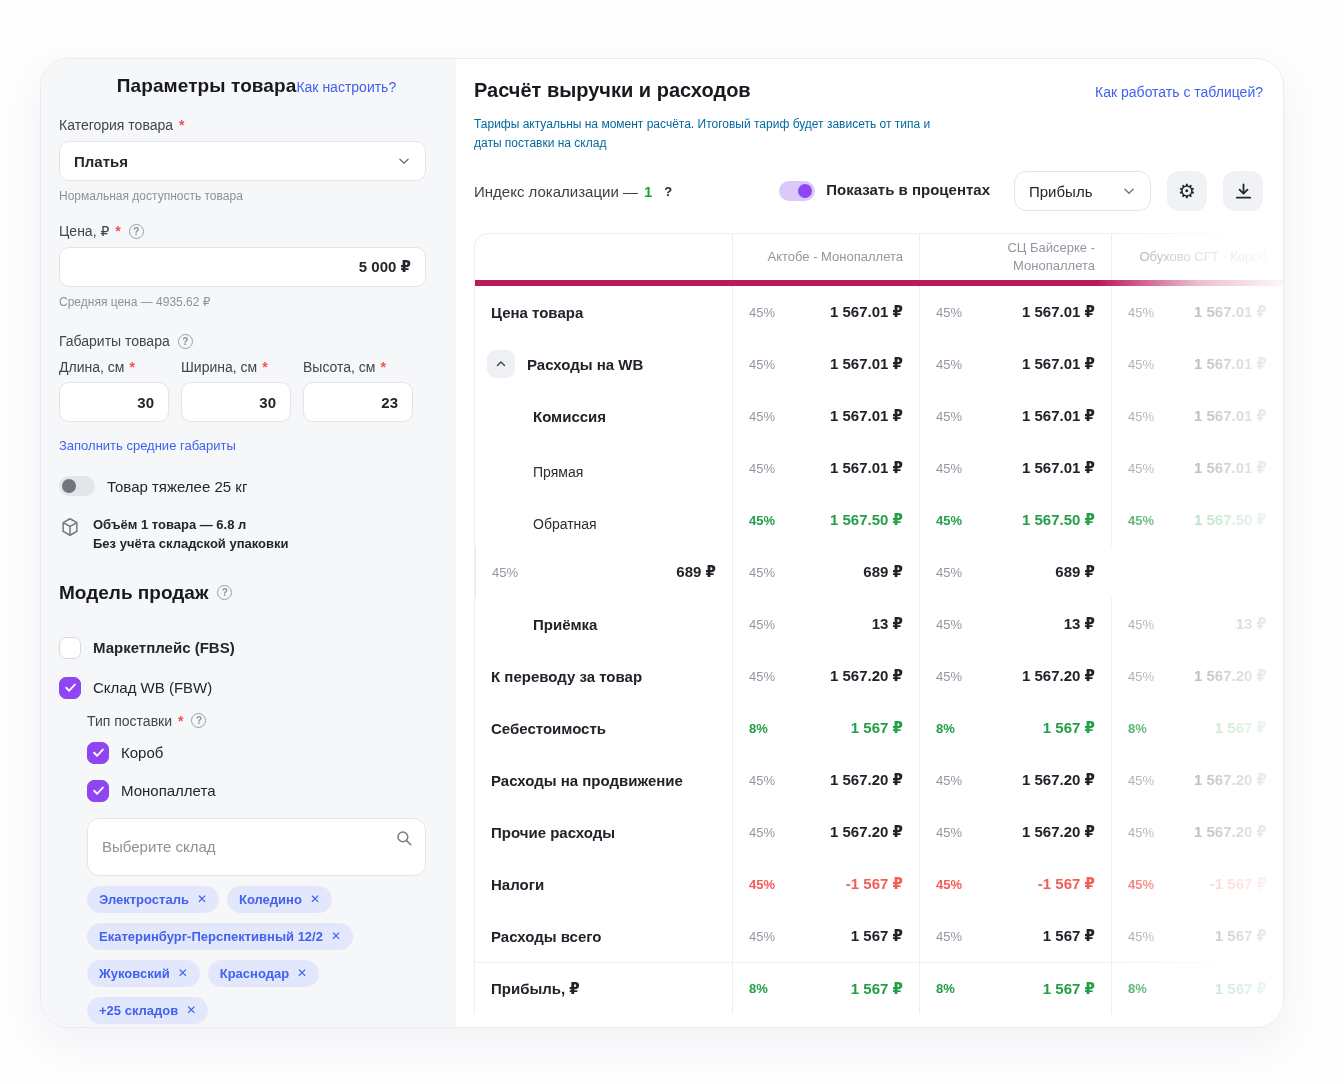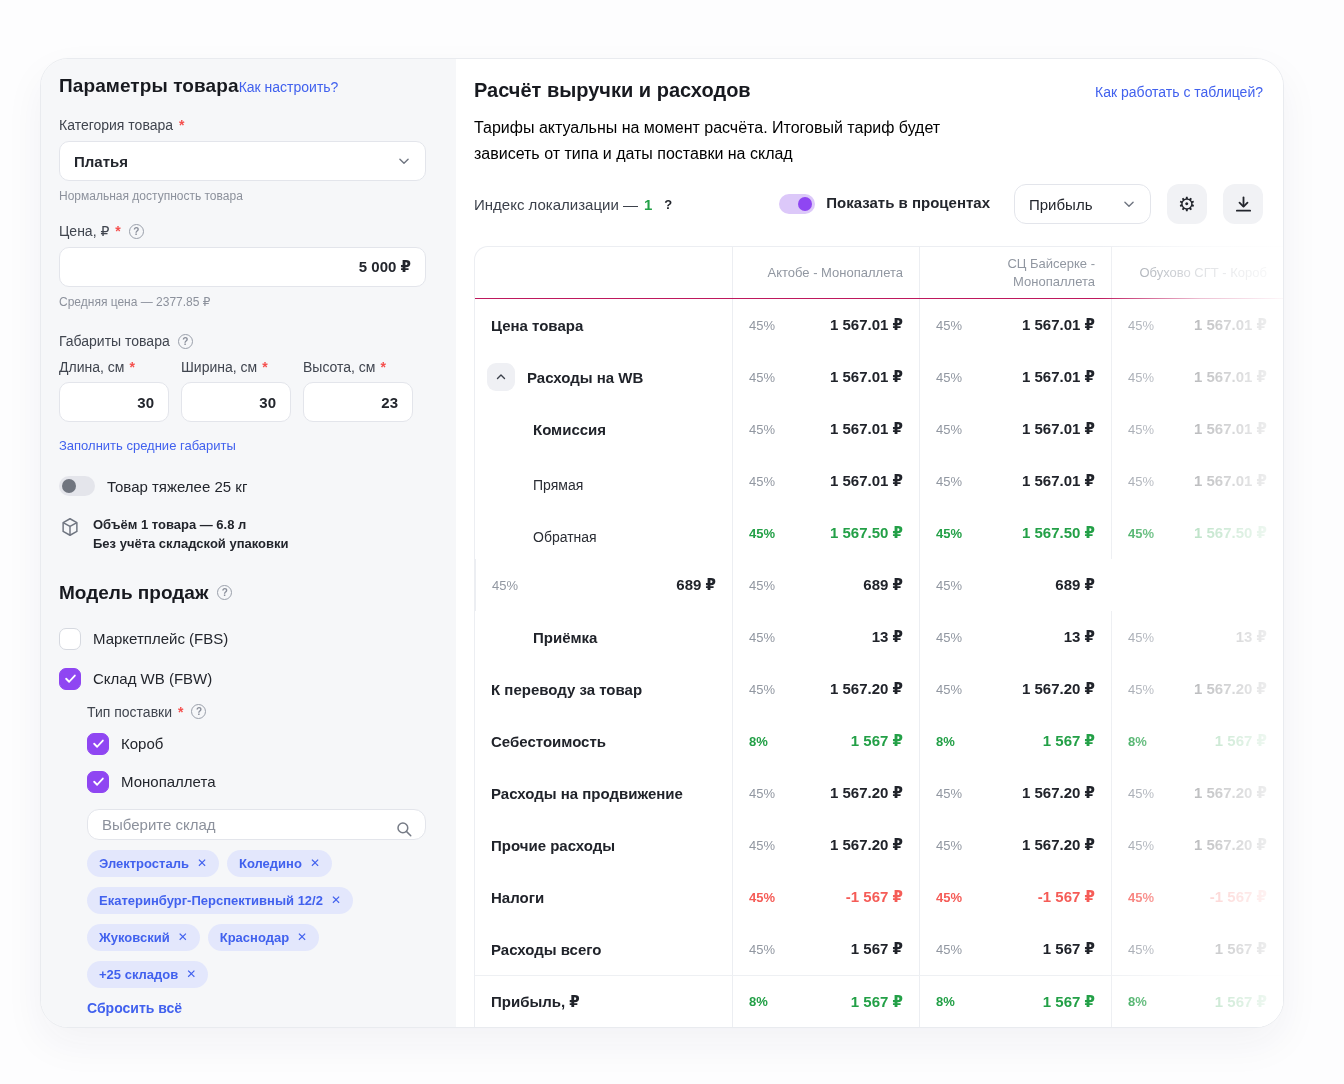--- a/index.html
+++ b/index.html
@@ -12,21 +12,21 @@
     position:absolute; left:40px; top:58px; width:1244px; height:970px;
     background:#fff; border:1px solid #e9ebef; border-radius:28px;
     box-shadow:0 16px 40px rgba(40,45,70,.05);
     display:flex; overflow:hidden;
   }
   
   .sidebar {
     width:415px; flex:0 0 415px; background:#f6f7f9;
     padding:16px 30px 0 18px;
   }
-  .side-head { display:flex; align-items:baseline; justify-content:flex-start; }
+  .side-head { display:flex; align-items:baseline; justify-content:center;margin-left:28px; }
   .h-title { font-size:19px; font-weight:700; color:#17191f; letter-spacing:.1px; }
   .link { color:#4161ee; font-size:14px; cursor:pointer; text-decoration:none; }
   .link.sm { font-size:13px; }
   .field-label { font-size:14px; color:#40454f; margin-top:20px; display:flex; align-items:center; gap:6px; }
   .req { color:#f5504e; font-weight:700; }
   .qicon {
     width:15px; height:15px; border:1.4px solid #9aa0ab; border-radius:50%;
     display:inline-flex; align-items:center; justify-content:center;
     font-size:10px; color:#8a8f9b; font-weight:700; margin-left:2px;
   }
@@ -56,38 +56,38 @@
   .check-row { display:flex; align-items:center; gap:12px; margin-top:18px; cursor:pointer; }
   .checkbox {
     width:22px; height:22px; border-radius:7px; background:#fff;
     border:1.5px solid #d6d9e0; flex:0 0 22px; display:flex; align-items:center; justify-content:center;
   }
   .checkbox.checked { background:#8f46f2; border-color:#8f46f2; }
   .check-label { font-size:15px; color:#23262d; }
   .indent { margin-left:28px; }
   .search-wrap { position:relative; margin-left:28px; margin-top:16px; }
   .search-wrap input {
-    width:100%; height:31px; background:#fff; border:1px solid #e3e5eb; border-radius:12px;
+    width:100%; height:58px; background:#fff; border:1px solid #e3e5eb; border-radius:12px;
     font-size:15px; color:#23262d; padding:0 40px 0 14px; outline:none; font-family:inherit; font-weight:400;
   }
   .search-wrap input::placeholder { color:#8c919c; }
   .search-ic { position:absolute; right:13px; top:11px; }
   .chips { margin-left:28px; margin-top:10px; display:flex; flex-wrap:wrap; gap:10px 8px; max-width:345px; }
   .chip {
     background:#e3e7fc; color:#4161ee; border-radius:16px; padding:6px 12px;
     font-size:13px; font-weight:600; display:inline-flex; align-items:center; gap:8px; cursor:pointer;
     white-space:nowrap;
   }
   .chip .x { font-size:12px; font-weight:700; }
   .reset { margin-left:28px; margin-top:12px; display:inline-block; font-weight:600;}
   
   .main { flex:1; background:#fff; padding:20px 20px 0 18px; position:relative; overflow:hidden; }
   .main-head { display:flex; align-items:baseline; justify-content:space-between; }
   .main-title { font-size:20px; font-weight:700; color:#17191f; }
-  .subtitle { margin-top:13px; font-size:16px; color:#000000; line-height:1.6; max-width:480px; }
+  .subtitle { margin-top:13px; font-size:12px; color:#0369a1; line-height:1.6; max-width:480px; }
   .controls { margin-top:18px; display:flex; align-items:center; }
   .loc { font-size:15px; color:#3c414b; display:flex; align-items:center; gap:6px; }
   .loc .val { color:#23a047; font-weight:700; }
   .loc .hint { font-weight:700; color:#23262d; font-size:13px; margin-left:6px; }
   .spacer { flex:1; }
   .pct-toggle { display:flex; align-items:flex-start; gap:11px; margin-right:24px; }
   .pct-toggle .toggle-label { font-weight:600; }
   .metric-select { width:137px; height:40px; border:1px solid #e3e5eb; border-radius:12px; background:#fff;
     display:flex; align-items:center; justify-content:space-between; padding:0 14px; font-size:15px; color:#23262d;
     cursor:pointer; margin-right:16px; font-weight:400; }
@@ -95,21 +95,21 @@
     display:flex; align-items:center; justify-content:center; margin-left:0; }
   .icon-btn + .icon-btn { margin-left:16px; }
   .gear-glyph { font-size:20px; line-height:1; color:#22252c; font-family:"DejaVu Sans", sans-serif; }
   
   .tablewrap { position:relative; margin-top:22px; margin-right:-20px; }
   .ftable {
     border:1px solid #eceef2; border-right:none; border-bottom:none;
     border-radius:14px 0 0 0; overflow:hidden; background:#fff;
   }
   .trow { display:grid; grid-template-columns:257px 187px 192px 1fr; min-height:52px; }
-  .trow.thead { border-bottom:1px solid #be185d; }
+  .trow.thead { border-bottom:6px solid #be185d; }
   .trow.sep { border-top:1px solid #eef0f3; }
   .lcell { display:flex; align-items:center; padding-left:16px; gap:12px; }
   .lcell .lbl { font-size:15px; font-weight:700; color:#20232a; }
   .lcell.sub { padding-left:58px; }
   .lcell.sub .lbl { font-weight:700; }
   .lcell.sublight { padding-left:58px; }
   .lcell.sublight .lbl { font-weight:400; font-size:14px; color:#2a2d34;margin-top:8px; }
   .lcell.group { padding-left:12px; }
   .collapse-btn { width:28px; height:28px; border-radius:9px; background:#eff0f4; border:none; cursor:pointer;
     display:flex; align-items:center; justify-content:center; flex:0 0 28px; }
@@ -148,21 +148,21 @@
         </svg>
     </div>
     <div class="helper">Нормальная доступность товара</div>
 
     <div class="field-label">
       <span>Цена, ₽</span>
         <span class="req">*</span>
       <span class="qicon">?</span>
     </div>
     <input class="inputbox" value="5 000 ₽" style="">
-    <div class="helper">Средняя цена — 2377.85 ₽</div>
+    <div class="helper">Средняя цена — 4935.62 ₽</div>
 
     <div class="field-label" style="margin-top:24px;">
       <span>Габариты товара</span>
       <span class="qicon">?</span>
     </div>
     <div class="dims">
       <div class="dim">
         <div class="dlabel">
             <span>Длина, см</span>
             <span class="req">*</span>
@@ -203,21 +203,21 @@
         <div>Объём 1 товара — 6.8 л</div>
         <div class="l2">Без учёта складской упаковки</div>
       </div>
     </div>
 
     <div class="section-title">
       <span>Модель продаж</span>
       <span class="qicon">?</span>
     </div>
 
-    <div class="check-row" style="margin-top:24px;">
+    <div class="check-row" style="margin-top:33px;font-weight:bold;">
       <div class="checkbox"></div>
       <div class="check-label">Маркетплейс (FBS)</div>
     </div>
 
     <div class="check-row">
       <div class="checkbox checked">
         <svg width="13" height="13" viewBox="0 0 24 24" fill="none" stroke="#fff" stroke-width="3.4" stroke-linecap="round" stroke-linejoin="round">
             <polyline points="4 12.5 9.5 18 20 6.5"></polyline>
           </svg>
       </div>

